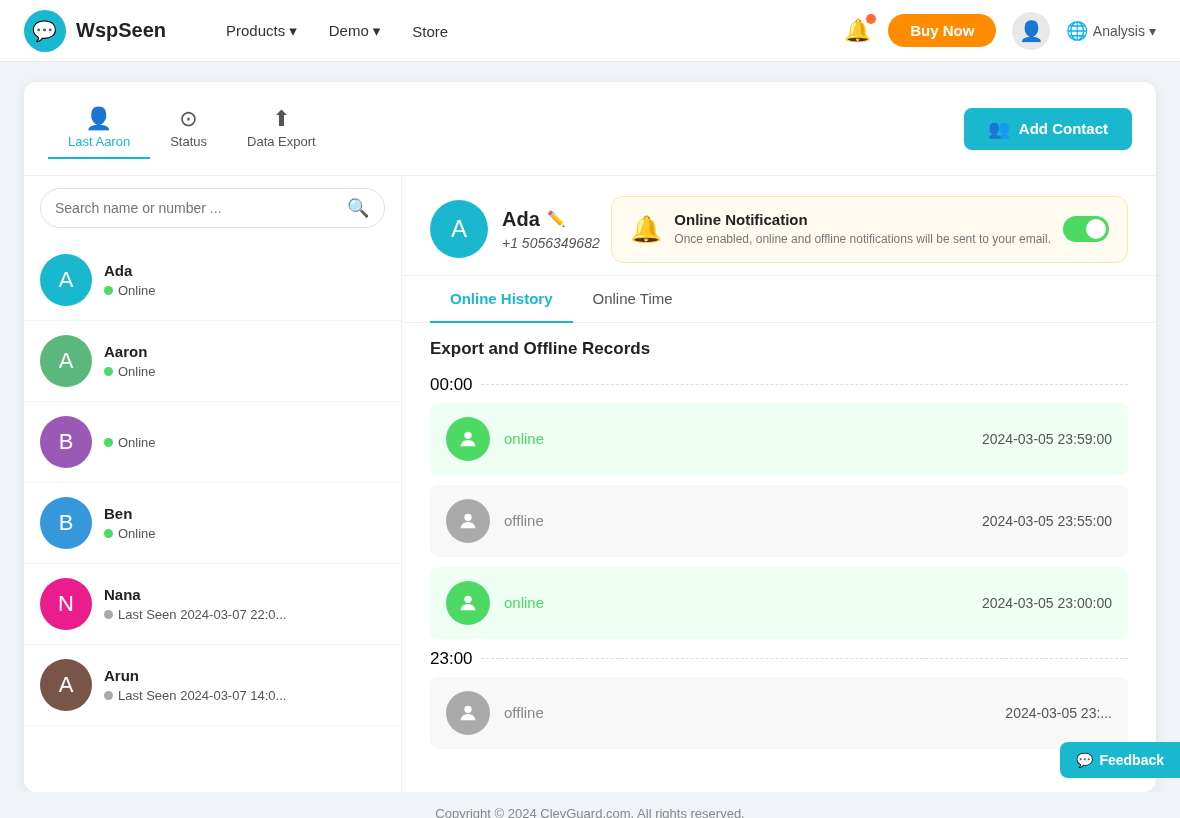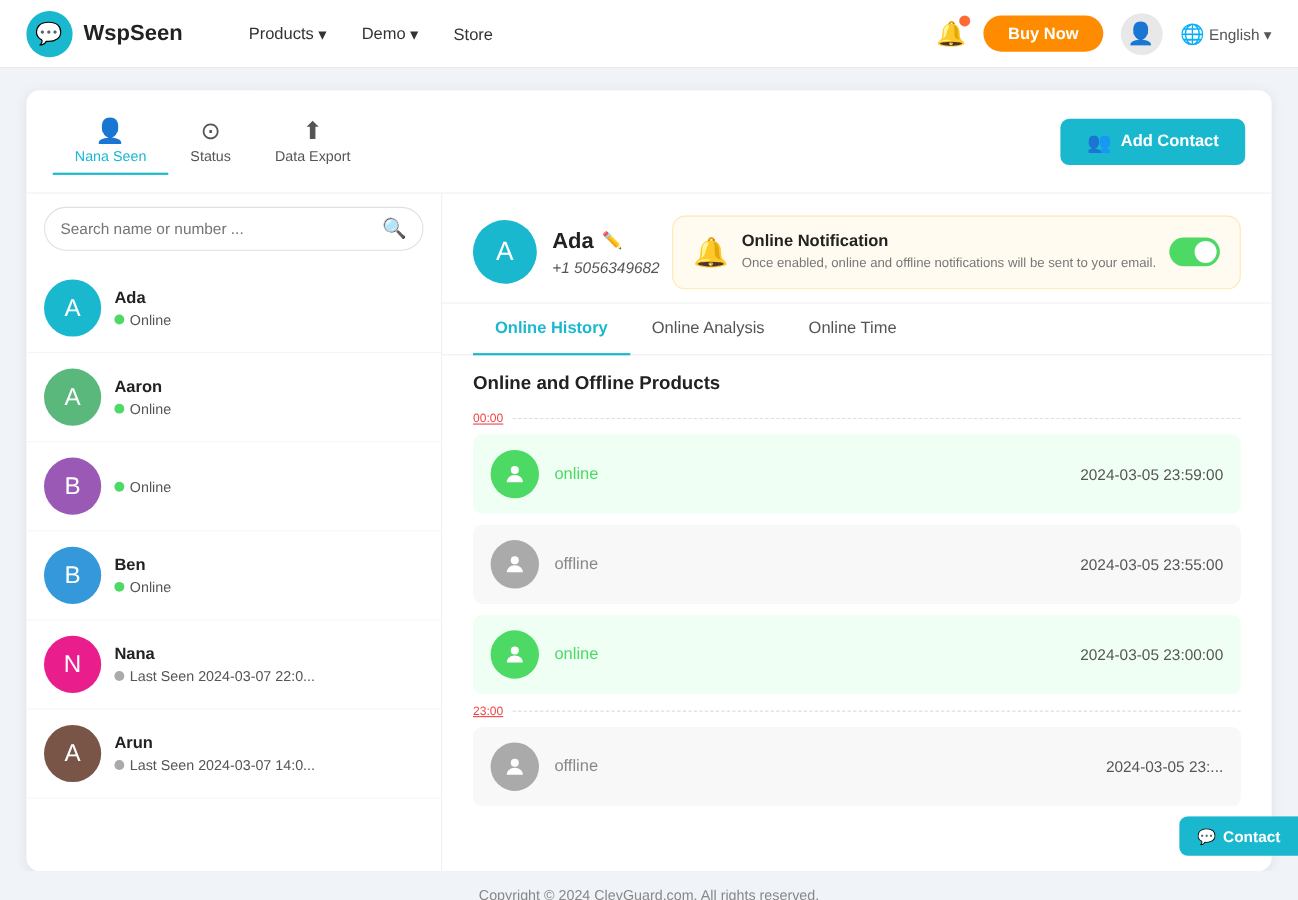--- a/index.html
+++ b/index.html
@@ -124,21 +124,21 @@
     .sub-tabs { display: flex; gap: 0; padding: 0 28px; border-bottom: 1px solid #eee; }
     .sub-tab {
       padding: 14px 20px; font-size: 15px; color: #555; cursor: pointer;
       border-bottom: 2px solid transparent; margin-bottom: -1px;
     }
     .sub-tab.active { color: #1ab8cf; border-bottom: 2px solid #1ab8cf; font-weight: 600; }
 
     
     .records-area { padding: 16px 28px; flex: 1; }
     .records-title { font-size: 17px; font-weight: 700; color: #222; margin-bottom: 16px; }
-    .time-label { font-size: 11px; color: #ef4444; margin-bottom: 8px; position: relative; display: flex; align-items: center; gap: 8px; text-decoration: underline; }
+    .time-label { font-size: 17px; color: #000000; margin-bottom: 8px; position: relative; display: flex; align-items: center; gap: 8px; }
     .time-label::after { content: ''; flex: 1; border-top: 1px dashed #ddd; }
     .record-item {
       display: flex; align-items: center; gap: 14px; padding: 14px 16px;
       border-radius: 8px; margin-bottom: 10px;
     }
     .record-item.online-item { background: #f0fff4; }
     .record-item.offline-item { background: #f8f8f8; }
     .record-icon {
       width: 44px; height: 44px; border-radius: 50%;
       display: flex; align-items: center; justify-content: center; font-size: 20px; color: #fff; flex-shrink: 0;
@@ -195,34 +195,34 @@
   </div>
   <div class="nav-actions">
     <div class="nav-bell">
       🔔
       <div class="nav-bell-badge"></div>
     </div>
     <button class="btn-buy">Buy Now</button>
     <div class="nav-user">👤</div>
     <div class="nav-lang">
       <span class="nav-lang-globe">🌐</span>
-      <span>English</span>
+      <span>Analysis</span>
       <span>▾</span>
     </div>
   </div>
 </nav>
 
 <div class="main-bg">
   <div class="panel">
 
     <div class="panel-header">
       <div class="tab-group">
         <div class="tab-item active">
           <span class="tab-icon">👤</span>
-          <span>Nana Seen</span>
+          <span>Last Aaron</span>
         </div>
         <div class="tab-item">
           <span class="tab-icon">⊙</span>
           <span>Status</span>
         </div>
         <div class="tab-item">
           <span class="tab-icon">⬆</span>
           <span>Data Export</span>
         </div>
       </div>
@@ -331,29 +331,26 @@
               <div class="toggle-knob"></div>
             </div>
           </div>
         </div>
 
         <div class="sub-tabs">
           <div class="sub-tab active">
             <span>Online History</span>
           </div>
           <div class="sub-tab">
-            <span>Online Analysis</span>
-          </div>
-          <div class="sub-tab">
             <span>Online Time</span>
           </div>
         </div>
 
         <div class="records-area">
-          <div class="records-title">Online and Offline Products</div>
+          <div class="records-title">Export and Offline Records</div>
 
           <div class="time-label">
             <span>00:00</span>
           </div>
 
           <div class="record-item online-item">
             <div class="record-icon online">
               <svg width="22" height="22" viewBox="0 0 24 24" fill="white">
                   <circle cx="12" cy="8" r="4"></circle>
                   <path d="M4 20c0-4 3.6-7 8-7s8 3 8 7"></path>
@@ -404,14 +401,14 @@
     </div>
   </div>
 </div>
 
 <footer class="footer">
   <span>Copyright © 2024 ClevGuard.com. All rights reserved.</span>
 </footer>
 
 <div class="feedback-btn">
   <span>💬</span>
-  <span>Contact</span>
+  <span>Feedback</span>
 </div>
 
 </body></html>

